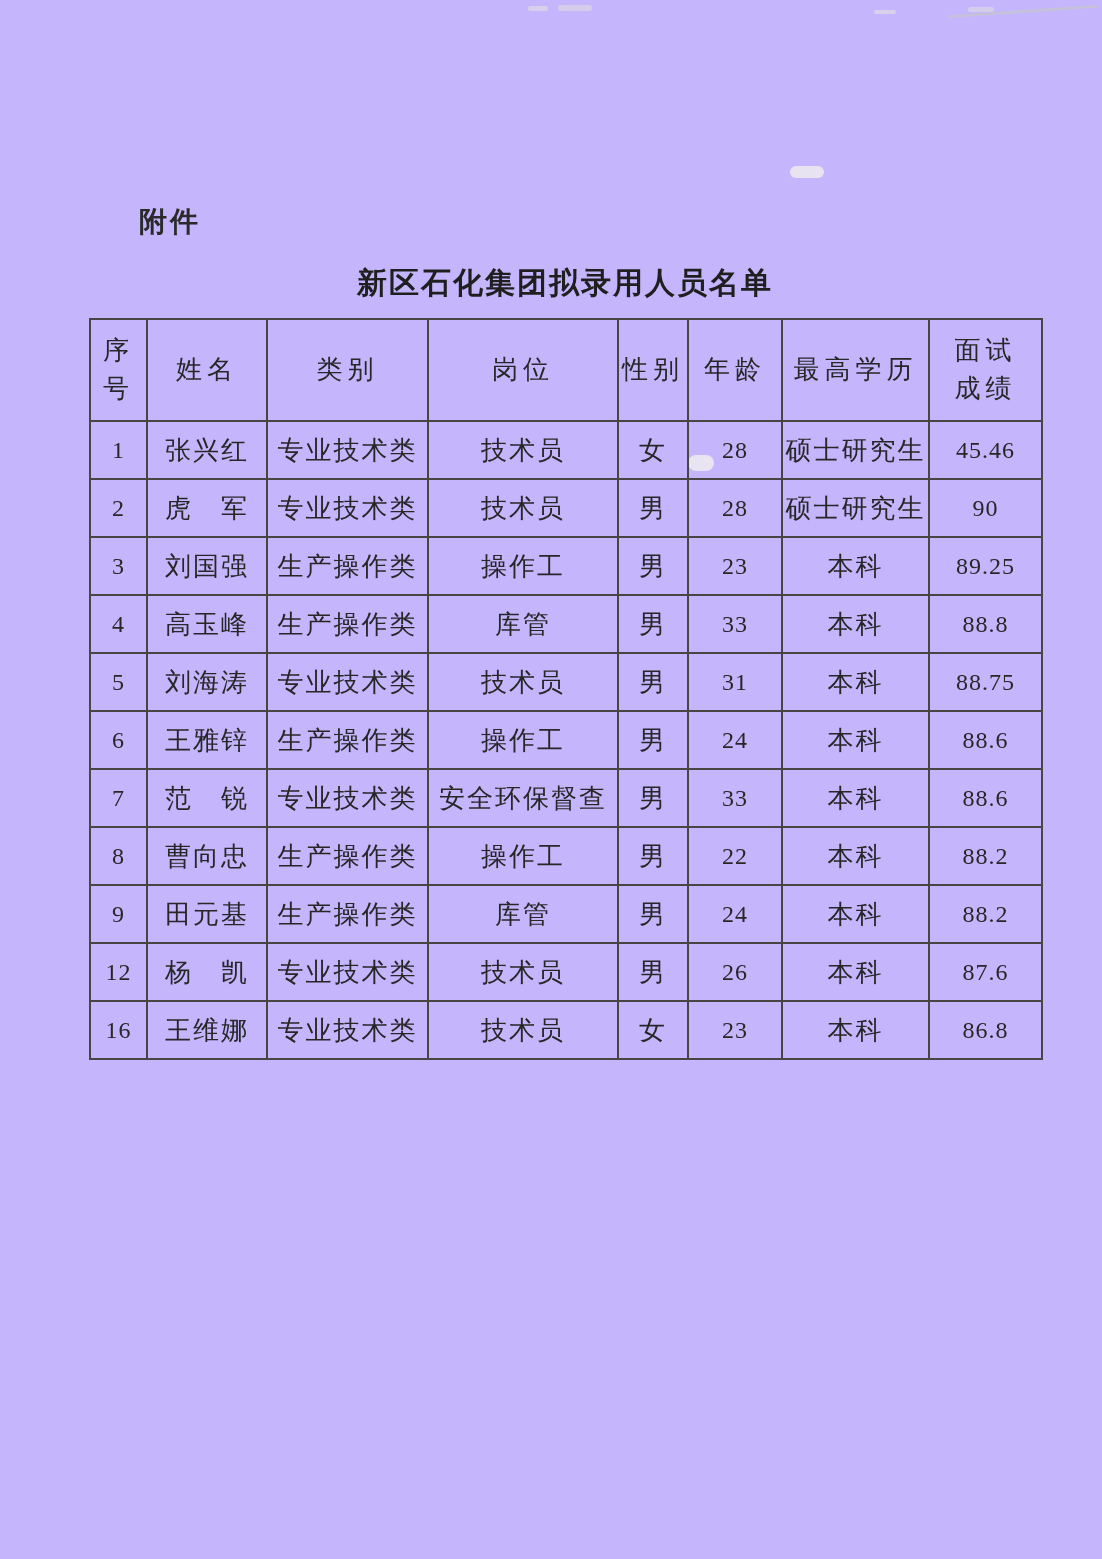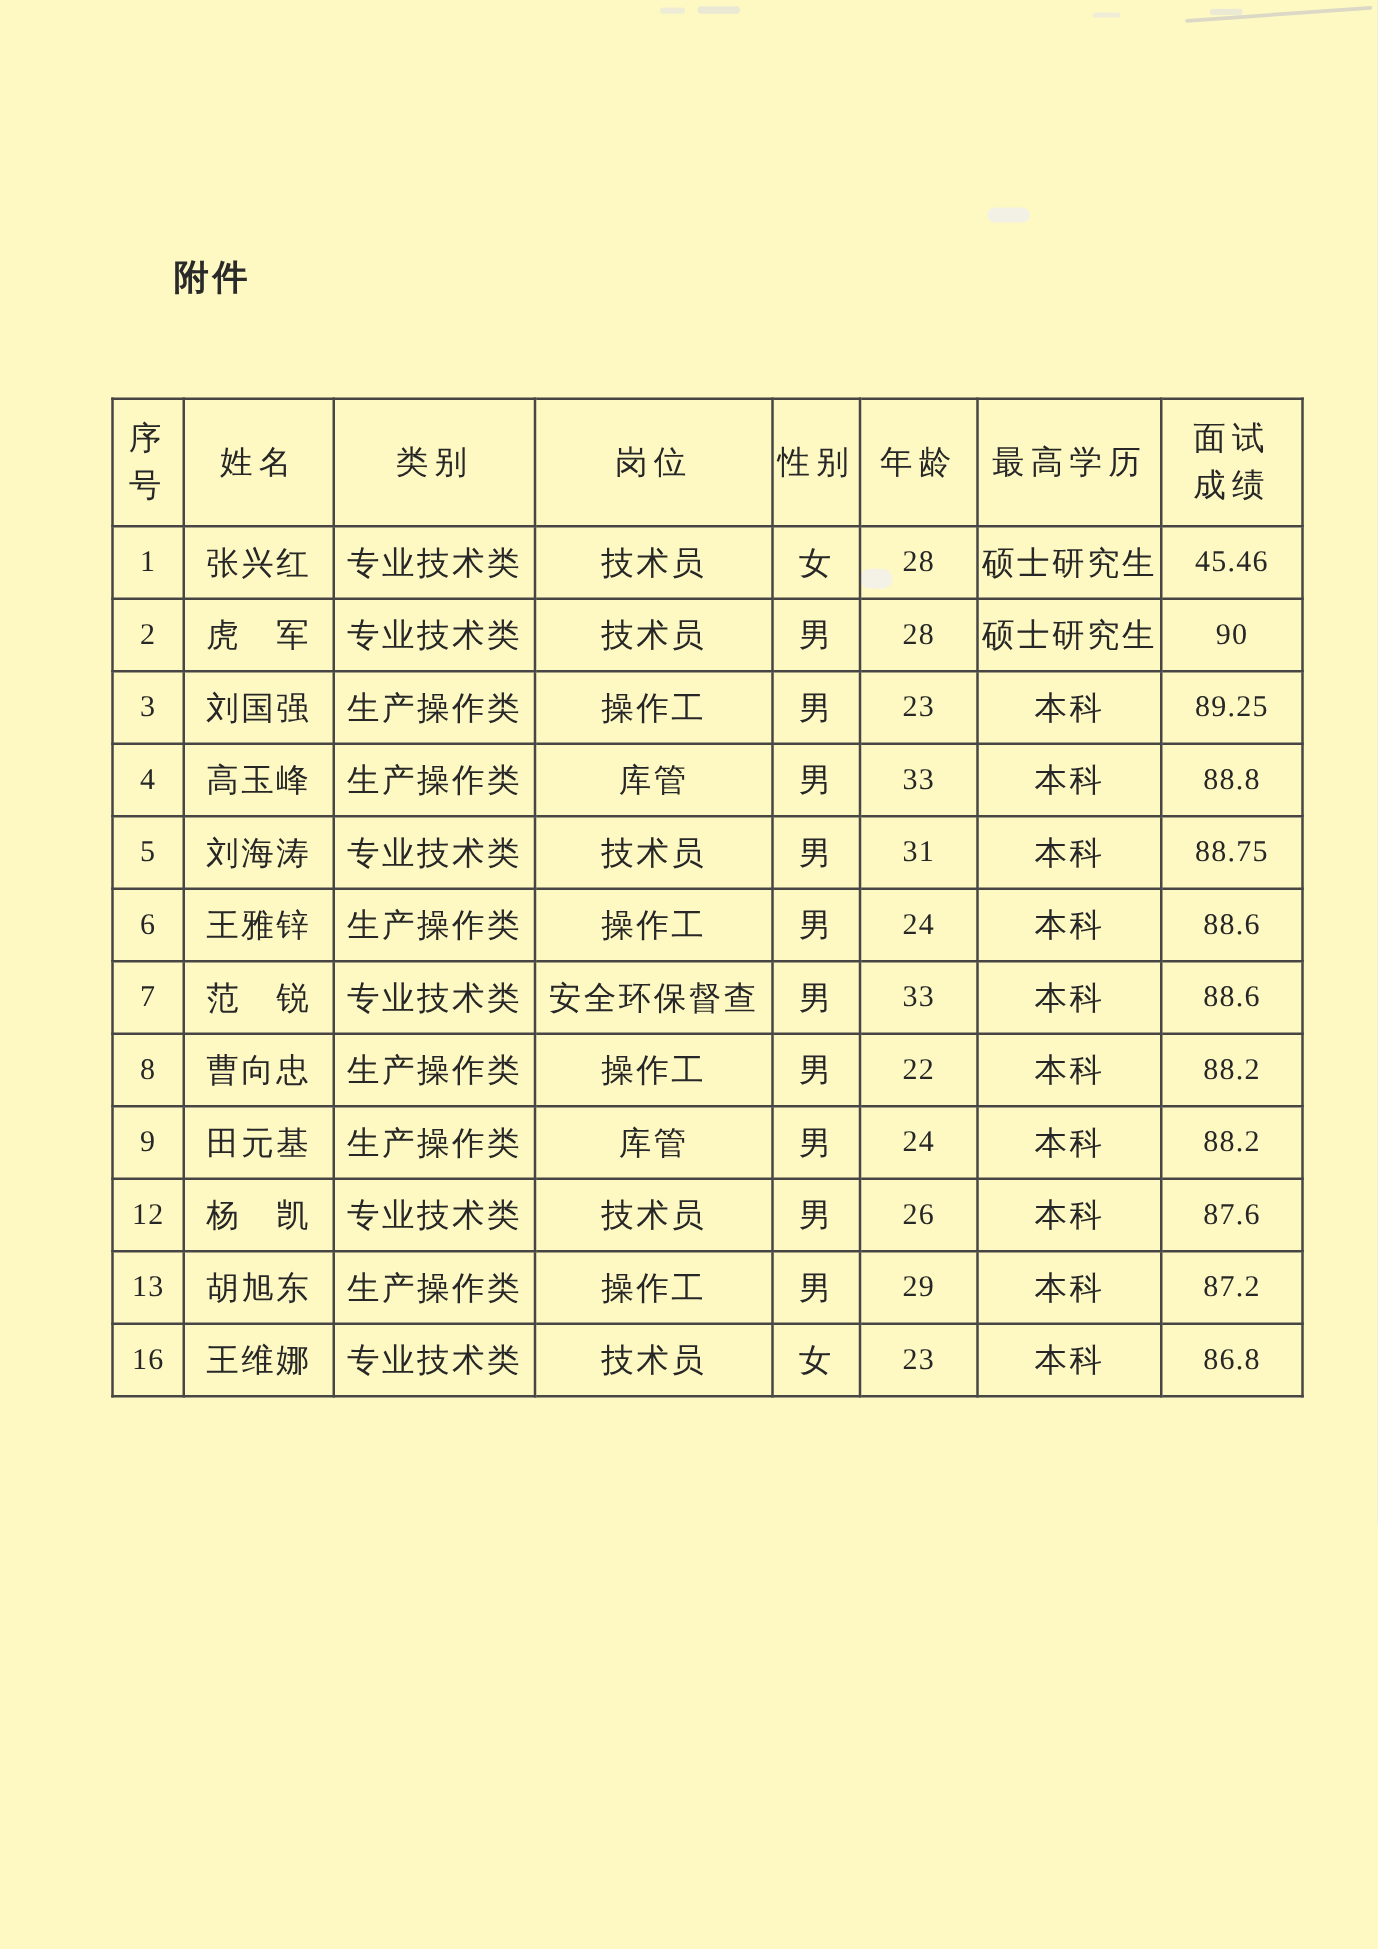--- a/index.html
+++ b/index.html
@@ -1,20 +1,20 @@
 <!DOCTYPE html>
 <html><head>
 <meta charset="utf-8">
 <style>
   html,body{margin:0;padding:0;background:#e8e8e8;}
   .page{
     position:relative;
     width:1102px;height:1559px;
     margin:0 auto;
-    background:#fef9c3;
+    background:#c4b5fd;
     overflow:hidden;
     font-family:"Liberation Serif","DejaVu Serif",serif;
     color:#262626;
   }
   
   .artifact{position:absolute;pointer-events:none;}
   .art-line-tr{left:948px;top:10px;width:150px;height:3px;background:#c8c8c8;transform:rotate(-4deg);border-radius:2px;opacity:.65;}
   .art-smudge1{left:528px;top:6px;width:20px;height:5px;background:#e2e2e2;border-radius:3px;opacity:.6;}
   .art-smudge2{left:558px;top:5px;width:34px;height:6px;background:#dedede;border-radius:3px;opacity:.6;}
   .art-smudge3{left:874px;top:10px;width:22px;height:4px;background:#e4e4e4;border-radius:2px;opacity:.6;}
@@ -70,20 +70,21 @@
   <div class="artifact art-line-tr"></div>
   <div class="artifact art-smudge1"></div>
   <div class="artifact art-smudge2"></div>
   <div class="artifact art-smudge3"></div>
   <div class="artifact art-smudge4"></div>
   <div class="artifact art-smudge5"></div>
   <div class="artifact art-smudge6"></div>
 
   <div class="attachment-label">附件</div>
 
+  <div class="doc-title">新区石化集团拟录用人员名单</div>
 
   <table class="roster">
     <colgroup>
         <col style="width: 57px;">
         <col style="width: 120px;">
         <col style="width: 161px;">
         <col style="width: 190px;">
         <col style="width: 70px;">
         <col style="width: 94px;">
         <col style="width: 147px;">
@@ -198,30 +199,20 @@
           <td class="num">12</td>
           <td>杨　凯</td>
           <td>专业技术类</td>
           <td>技术员</td>
           <td>男</td>
           <td class="num">26</td>
           <td>本科</td>
           <td class="num">87.6</td>
         </tr>
         <tr>
-          <td class="num">13</td>
-          <td>胡旭东</td>
-          <td>生产操作类</td>
-          <td>操作工</td>
-          <td>男</td>
-          <td class="num">29</td>
-          <td>本科</td>
-          <td class="num">87.2</td>
-        </tr>
-        <tr>
           <td class="num">16</td>
           <td>王维娜</td>
           <td>专业技术类</td>
           <td>技术员</td>
           <td>女</td>
           <td class="num">23</td>
           <td>本科</td>
           <td class="num">86.8</td>
         </tr>
       </tbody>

